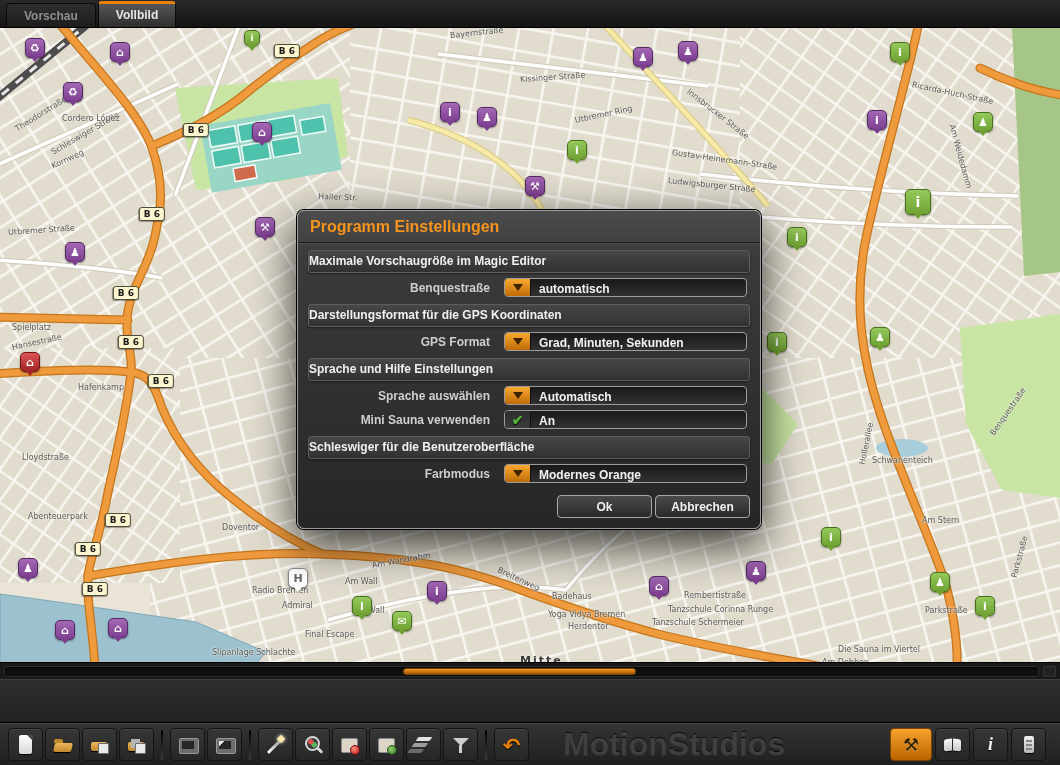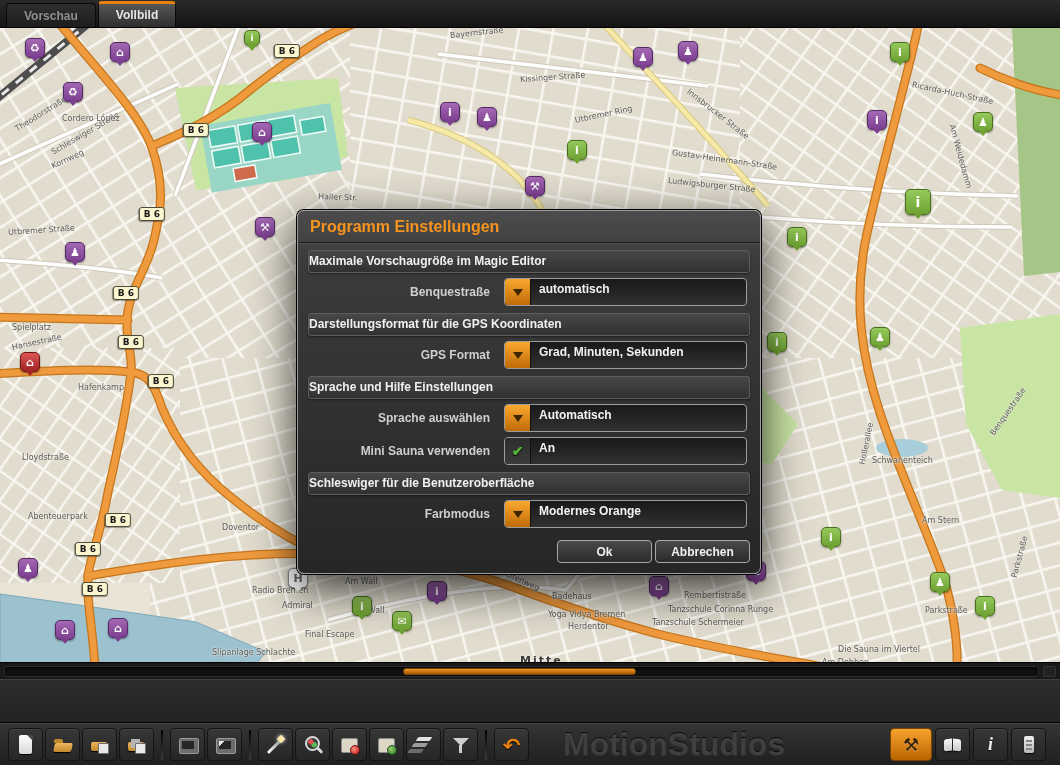--- a/index.html
+++ b/index.html
@@ -56,21 +56,21 @@
   .dialog-title { padding:7px 12px 6px; font-size:16px; font-weight:bold; color:#f7941d;
     border-bottom:1px solid #1c1c1c; box-shadow:0 1px 0 rgba(255,255,255,.07); cursor:default; }
   .dialog-body { padding:0 0 2px 0; }
   .section-bar { margin:7px 10px 0 10px; height:23px; line-height:21px; 
     font-size:12px; font-weight:bold; color:#f0f0f0;
     background:linear-gradient(#474747,#313131); border:1px solid #5d5d5d; border-radius:3px;
     box-shadow:0 1px 2px rgba(0,0,0,.45); }
   .field-row { display:flex; align-items:center; margin:5px 10px 0 10px; }
   .field-label { flex:0 0 182px; text-align:right; margin-right:14px;
     color:#cfcfcf; font-size:12px; font-weight:bold; }
-  .dropdown { flex:0 0 243px; height:28px; display:flex;
+  .dropdown { flex:0 0 243px; height:19px; display:flex;
     border:1px solid #9c9c9c; border-radius:4px; overflow:hidden;
     background:linear-gradient(#191919,#313131); cursor:pointer; }
   .dd-btn { width:26px; display:flex; align-items:center; justify-content:center;
     background:linear-gradient(#f9a92f,#bf6b08); border-right:1px solid #0f0f0f; }
   .tri { width:0; height:0; border:5px solid transparent; border-top:7px solid #3f2400; margin-top:5px; }
   .dropdown.checkbox .dd-btn { background:linear-gradient(#2d2d2d,#3b3b3b); }
   .dd-btn.check::before { content:"\2714"; color:#55b33a; font-size:14px; font-weight:bold;
     text-shadow:0 1px 1px #000; }
   .dd-value { flex:1; color:#f2f2f2; font-size:12px; font-weight:bold; line-height:21px;
     padding-left:8px; white-space:nowrap; overflow:hidden; }

